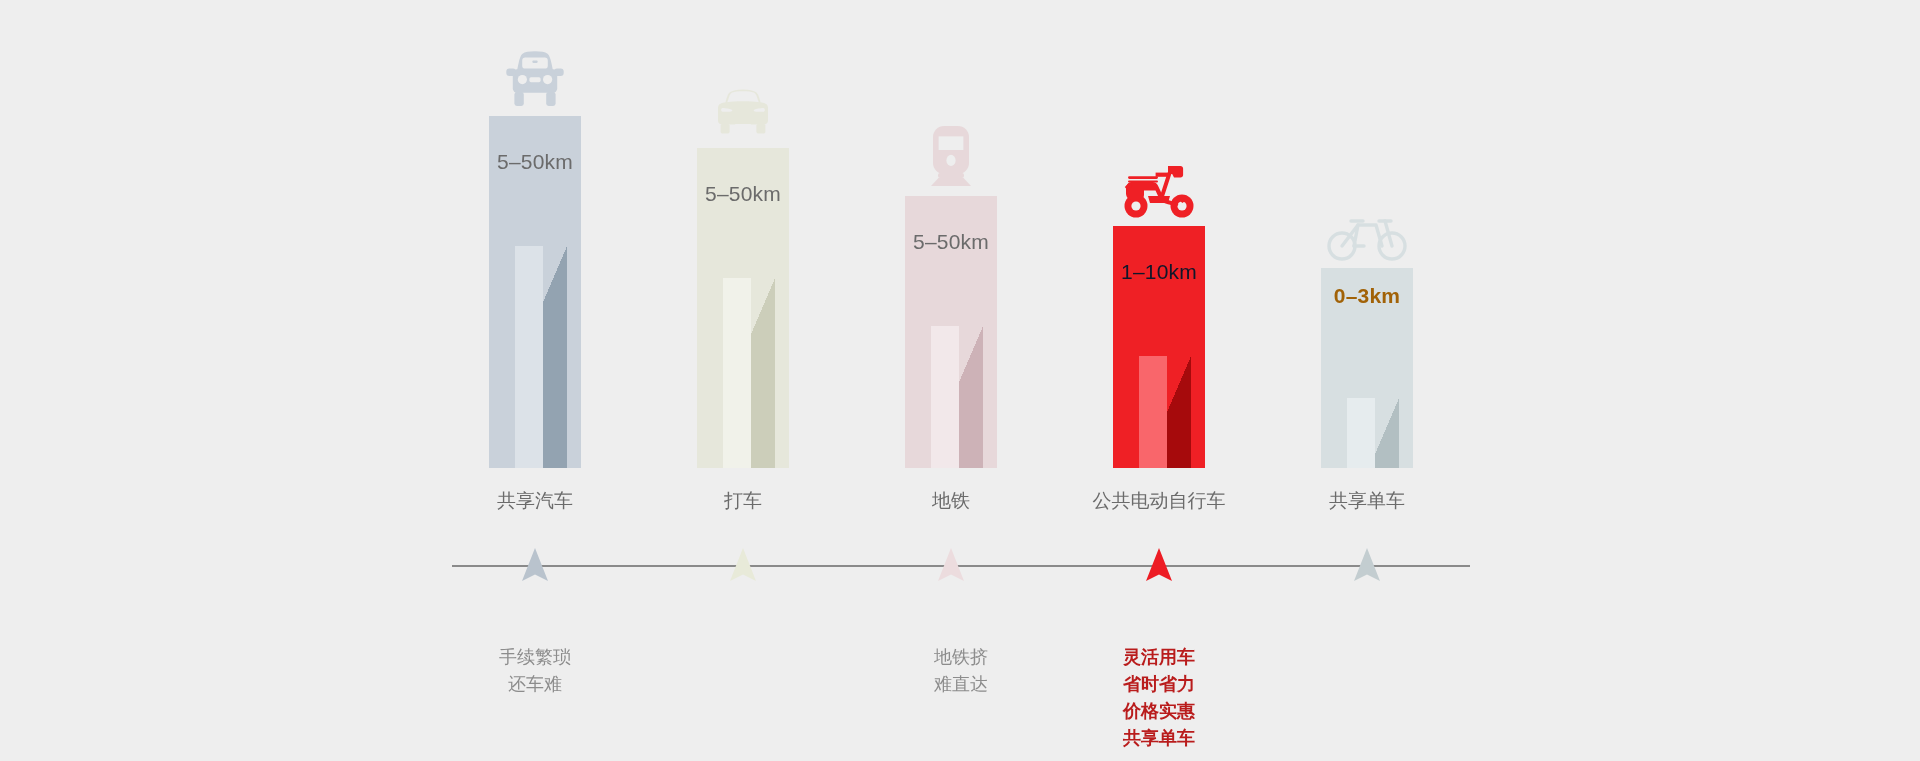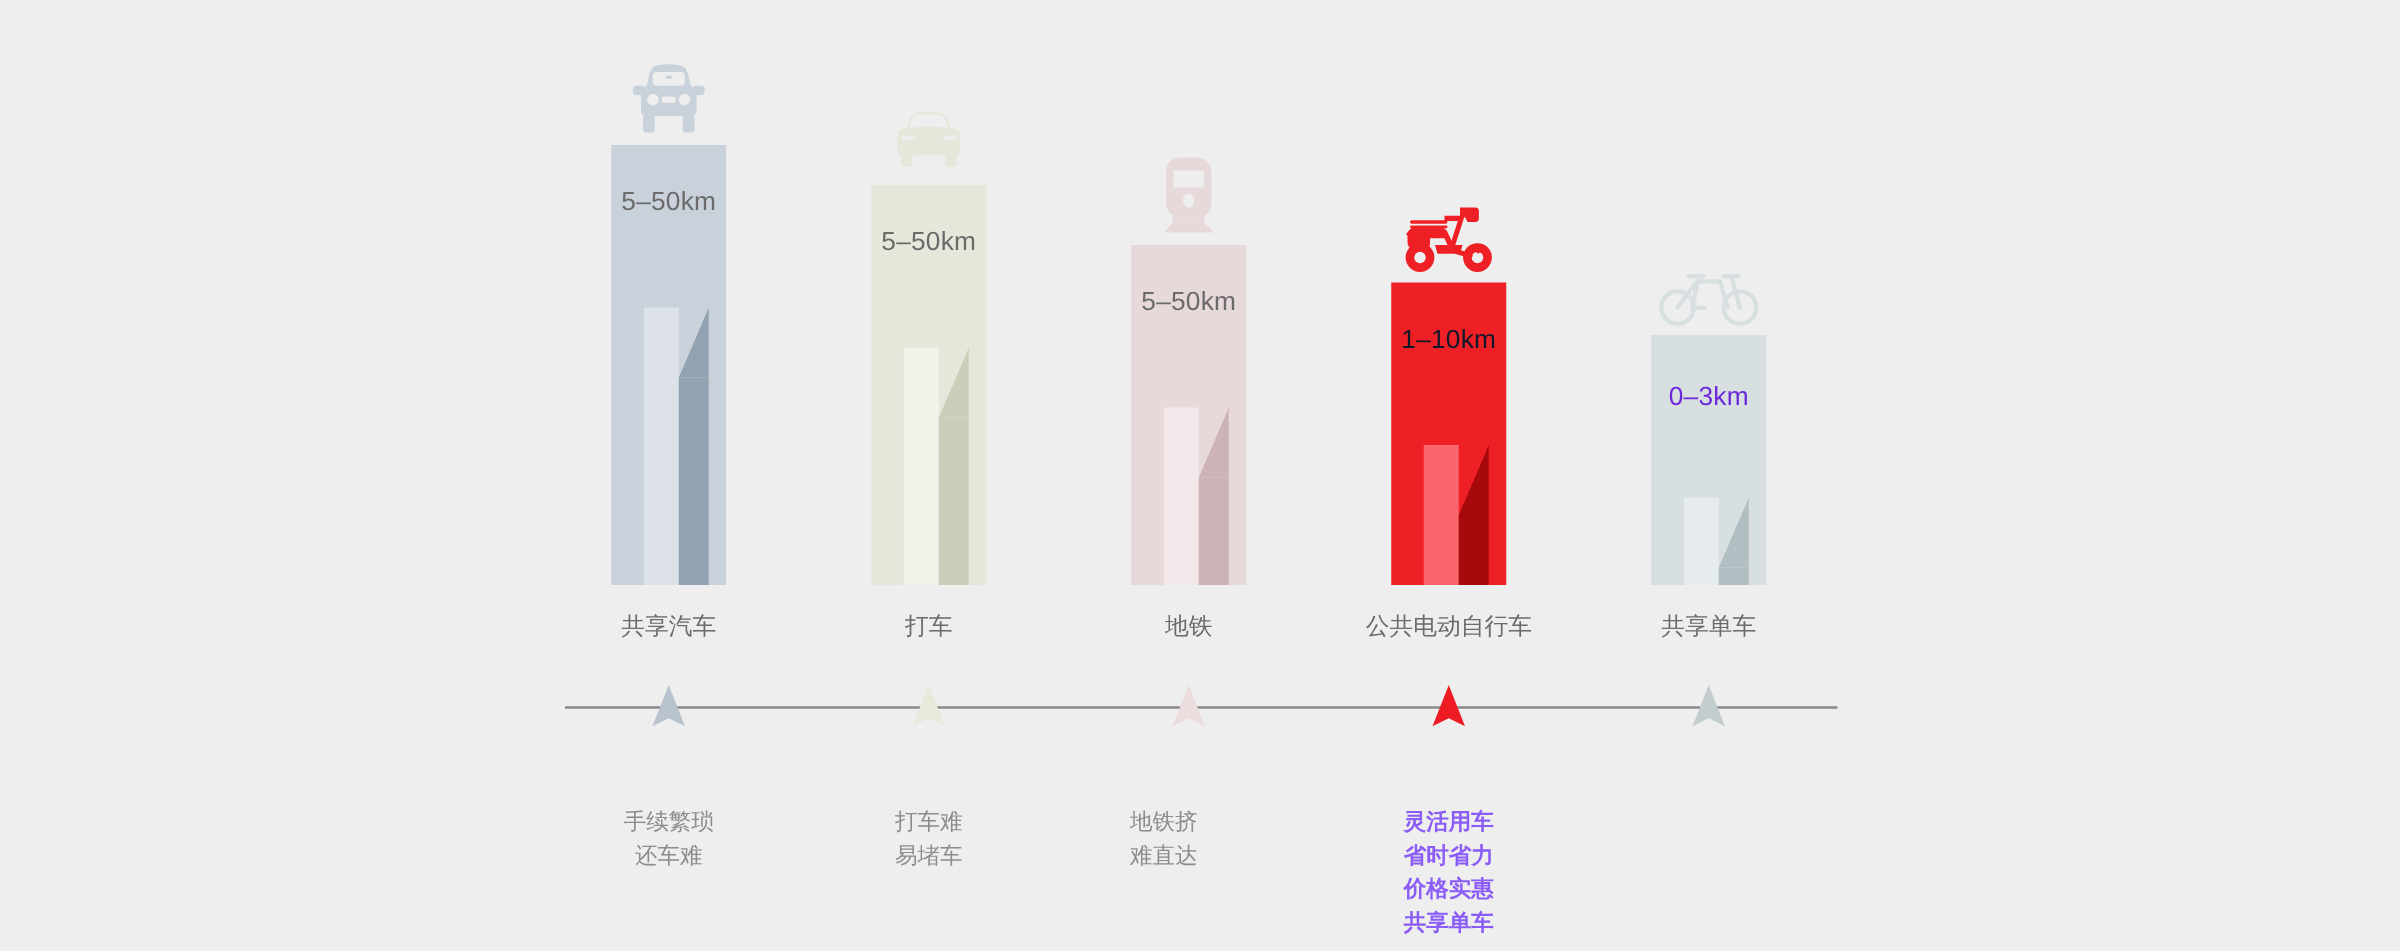--- a/index.html
+++ b/index.html
@@ -150,21 +150,21 @@
   .note {
     position: absolute;
     top: 0;
     width: 190px;
     text-align: center;
     font-size: 18px;
     line-height: 27px;
     color: #8c8c8c;
   }
   .note.highlight {
-    color: #8b5cf6;
+    color: #b91c1c;
     font-weight: bold;
   }
   .note-line { display: block; white-space: nowrap; }
 </style>
 </head>
 <body>
 
 <div id="infographic">
 
   <div class="columns" id="columns">
@@ -277,21 +277,21 @@
             <path d="M52 9h12"></path>
             <path d="M58 9l7 25"></path>
           </svg>
         </div>
         <div class="bar" style="height: 200px; background: rgb(215, 223, 225);">
           <div class="bar-front" style="height: 70px; background: rgb(230, 236, 238);"></div>
           <div class="bar-side" style="height: 70px;">
             <div class="side-slope" style="background: linear-gradient(to right bottom, transparent 0%, transparent 50%, rgb(178, 191, 194) 50.2%, rgb(178, 191, 194) 100%);"></div>
             <div class="side-body" style="background: rgb(178, 191, 194);"></div>
           </div>
-          <div class="bar-value" style="top: 38px; color: #6d28d9;">0–3km</div>
+          <div class="bar-value" style="top: 16px; color: #a16207; font-weight: bold;">0–3km</div>
         </div>
         <div class="col-label">共享单车</div>
       </div>
     </div>
 
   <div class="timeline"></div>
 
   <div class="markers" id="markers">
       <div class="marker" style="left: 0px;">
         <svg width="28" height="34" viewBox="0 0 28 34">
@@ -318,25 +318,21 @@
           <path d="M14 0 L27 33 L14 26.5 L1 33 Z" fill="#c3cdd0"></path>
         </svg>
       </div>
     </div>
 
   <div class="notes" id="notes">
       <div class="note" style="left: 0px;">
         <span class="note-line">手续繁琐</span>
         <span class="note-line">还车难</span>
       </div>
-      <div class="note" style="left: 208px;">
-        <span class="note-line">打车难</span>
-        <span class="note-line">易堵车</span>
-      </div>
-      <div class="note" style="left: 396px;">
+      <div class="note" style="left: 426px;">
         <span class="note-line">地铁挤</span>
         <span class="note-line">难直达</span>
       </div>
       <div class="note highlight" style="left: 624px;">
         <span class="note-line">灵活用车</span>
         <span class="note-line">省时省力</span>
         <span class="note-line">价格实惠</span>
         <span class="note-line">共享单车</span>
       </div>
     </div>

